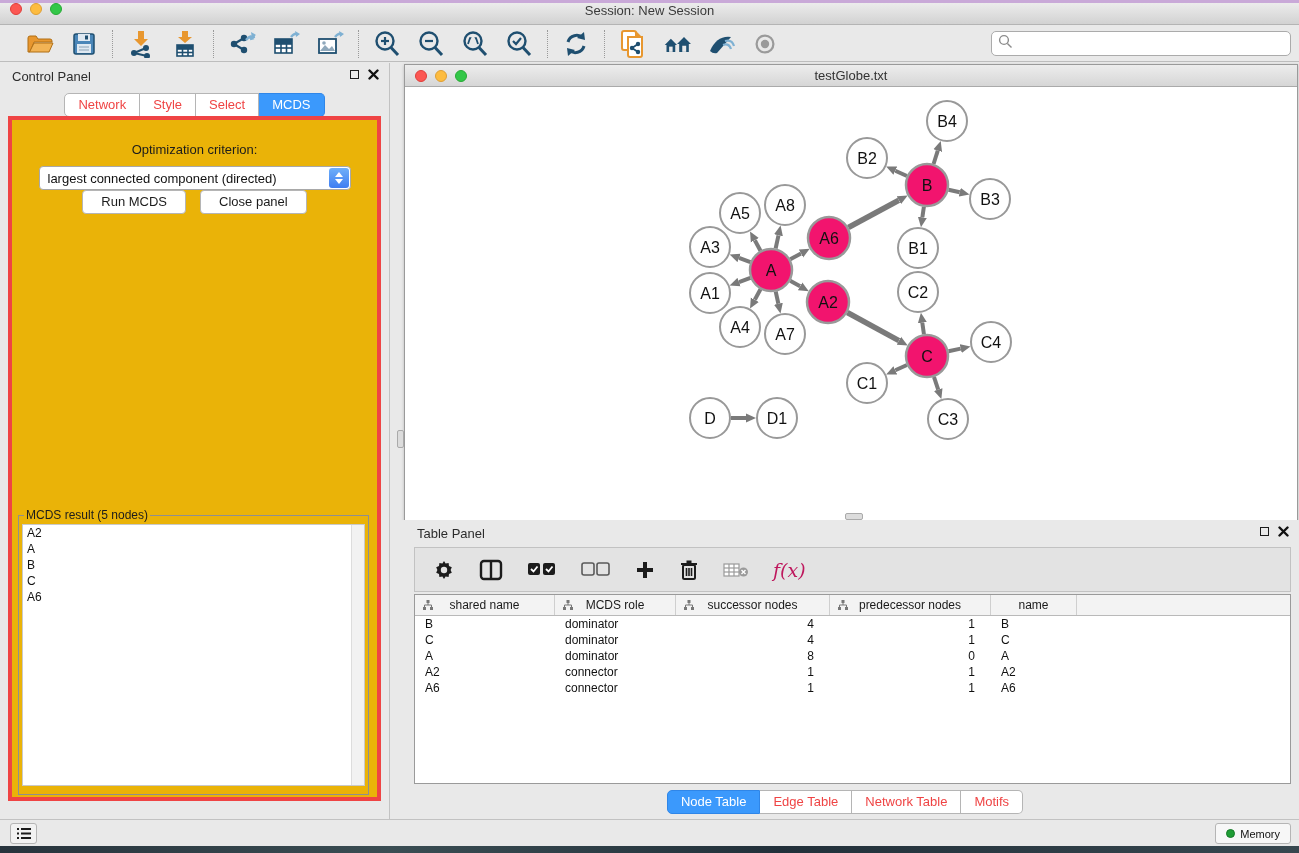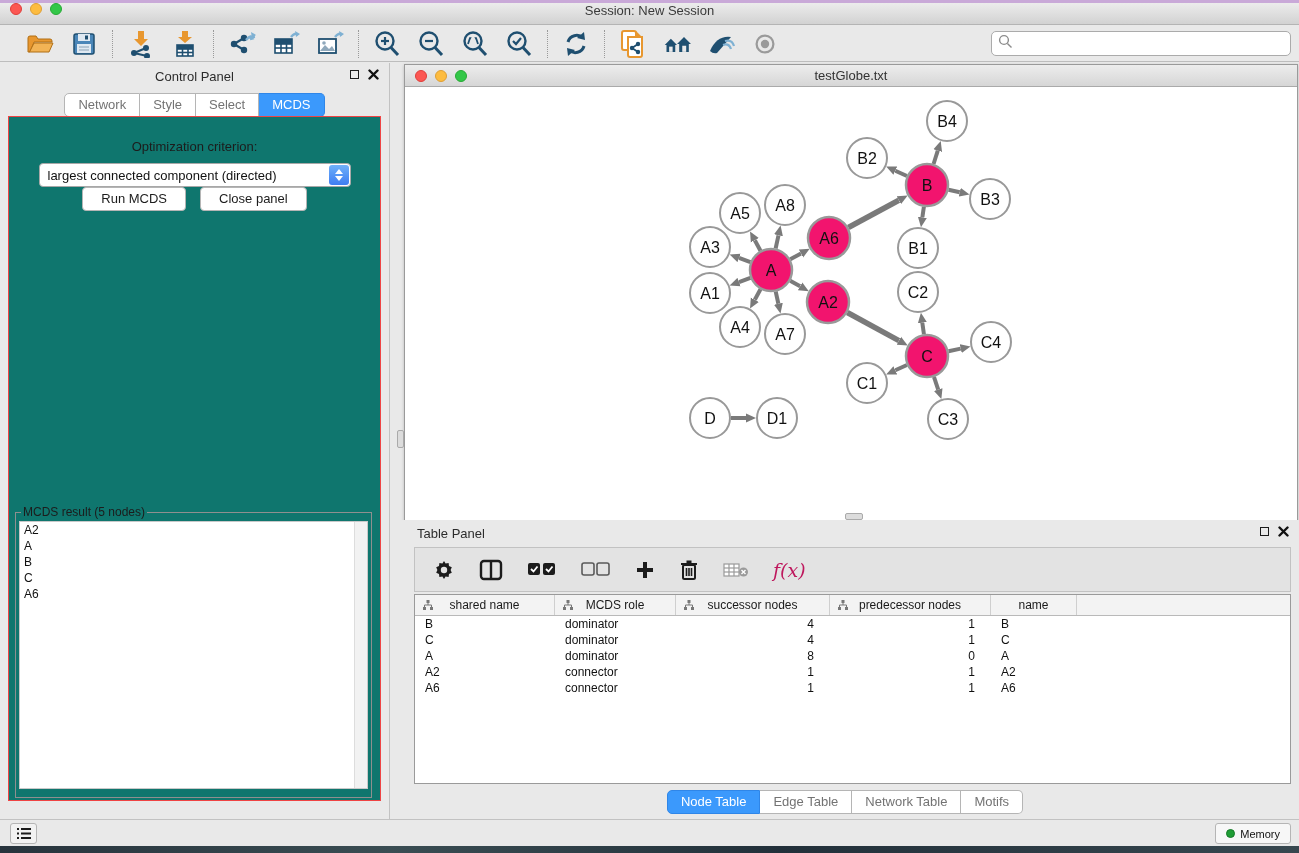--- a/index.html
+++ b/index.html
@@ -22,32 +22,32 @@
              border-bottom:1px solid #bdbdbd; display:flex; align-items:center; padding-left:12px; }
   .tb-group { display:flex; align-items:center; gap:16px; padding:0 14px; }
   .tb-sep { width:1px; height:28px; border-left:1px dotted #9a9a9a; }
   .tb-icon { width:28px; height:28px; display:flex; align-items:center; justify-content:center; cursor:default; }
   .search-wrap { position:absolute; right:8px; top:5px; width:300px; height:25px; background:#fff;
                  border:1px solid #ababab; border-radius:5px; display:flex; align-items:center; padding-left:6px; }
   .search-wrap input { border:none; outline:none; font-size:12px; width:260px; background:transparent; }
 
   
   .control-panel { position:absolute; left:0; top:63px; width:390px; height:756px; background:#e9e9e9; border-right:1px solid #c2c2c2; }
-  .panel-head { position:relative; height:26px; display:flex; align-items:center; padding:0 12px;justify-content:center; }
+  .panel-head { position:relative; height:26px; display:flex; align-items:center; padding:0 12px; }
   .panel-title { font-size:13px; color:#2c2c2c; }
   .panel-head-btns { position:absolute; right:10px; top:6px; display:flex; gap:9px; align-items:center; }
   .float-box { width:9px; height:9px; border:1.5px solid #1a1a1a; display:inline-block; }
   .seg-bar { display:flex; justify-content:center; margin-top:4px; }
   .seg-btn { background:#fff; border:1px solid #b5b5b5; border-left:none; padding:3px 13px 4px;
-             font-size:13px; color:#737373; font-family:"Liberation Sans",sans-serif; }
+             font-size:13px; color:#ef4444; font-family:"Liberation Sans",sans-serif; }
   .seg-btn:first-child { border-left:1px solid #b5b5b5; border-radius:5px 0 0 5px; }
   .seg-btn:last-child { border-radius:0 5px 5px 0; }
   .seg-btn.active { background:#3b99fc; border-color:#2f86e8; color:#fff; }
-  .cp-body { position:absolute; left:8px; right:8px; top:53px; bottom:18px; background:#0f766e;
-             border:1px solid #ef4444; }
+  .cp-body { position:absolute; left:8px; right:8px; top:53px; bottom:18px; background:#eab308;
+             border:4px solid #ef4444; }
   .opt-label { text-align:center; margin-top:22px; font-size:13px; color:#1c1c1c; }
   .dropdown { position:relative; margin:9px auto 0; width:312px; height:24px; background:#fff;
               border:1px solid #a8a8a8; border-radius:4px; display:flex; align-items:center; padding-left:8px; }
   .dropdown-value { font-size:13px; color:#111; }
   .dropdown-stepper { position:absolute; right:1px; top:1px; width:20px; height:20px; border-radius:3px;
               background:linear-gradient(#6fb0f9,#3e7df2); display:flex; flex-direction:column;
               align-items:center; justify-content:center; gap:2px; }
   .chev-up { width:0; height:0; border-left:4px solid transparent; border-right:4px solid transparent; border-bottom:5px solid #fff; }
   .chev-down { width:0; height:0; border-left:4px solid transparent; border-right:4px solid transparent; border-top:5px solid #fff; }
   .btn-row { display:flex; justify-content:center; gap:14px; }

